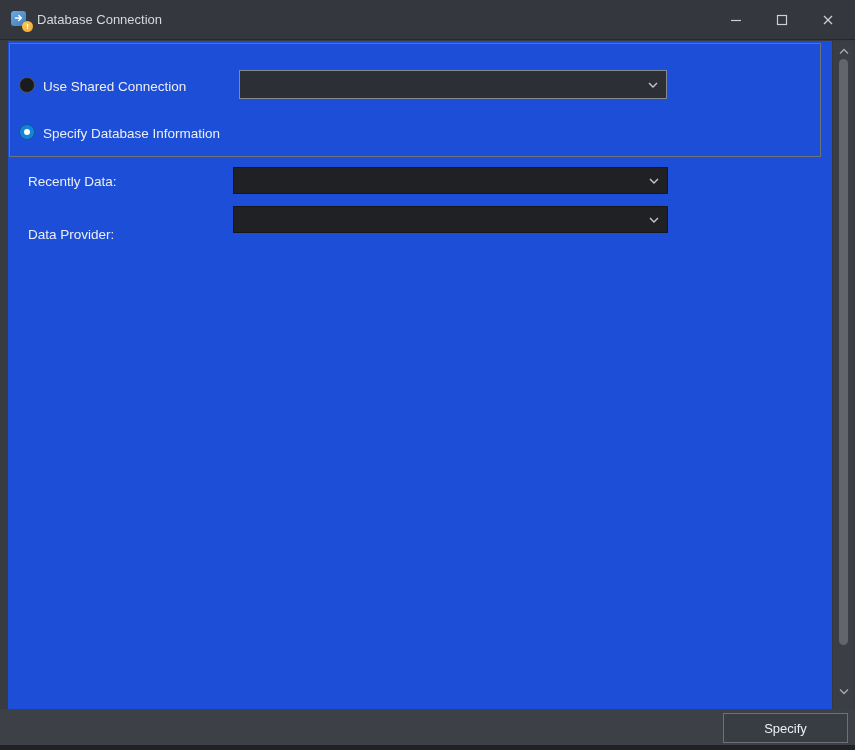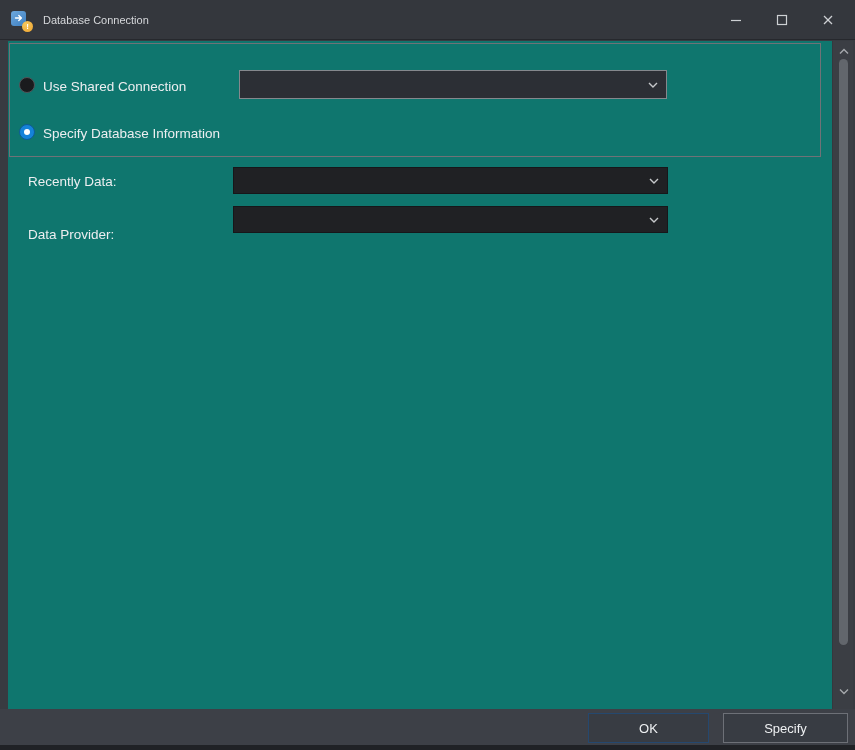--- a/index.html
+++ b/index.html
@@ -20,31 +20,31 @@
   .app-icon-square {
     position: absolute; left: 0; top: 1px; width: 15px; height: 15px; border-radius: 3px;
     background: linear-gradient(140deg, #6fa9de 0%, #3c7ec0 100%);
     display: flex; align-items: center; justify-content: center;
   }
   .app-icon-badge {
     position: absolute; right: -1px; bottom: -2px; width: 11px; height: 11px; border-radius: 50%;
     background: radial-gradient(circle at 35% 30%, #f7c75c, #eda42f);
     color: #fff; font-size: 8px; font-weight: bold; line-height: 11px; text-align: center;
   }
-  .title-text { margin-left: 11px; font-size: 11px; color: #d6d8db; white-space: nowrap; }
+  .title-text { margin-left: 5px; font-size: 13px; color: #d6d8db; white-space: nowrap; }
   .win-controls { position: absolute; right: 4px; top: 0; height: 40px; display: flex; }
   .win-btn {
     width: 46px; height: 40px; background: transparent; border: none; padding: 0;
     display: flex; align-items: center; justify-content: center; cursor: default;
   }
 
   
   .viewport {
     position: absolute; left: 8px; top: 41px; width: 824px; height: 668px;
-    background: #0f766e;
+    background: #1d4ed8;
   }
 
   .groupbox {
     position: absolute; left: 1px; top: 2px; width: 812px; height: 114px;
     border: 1px solid #6f7277; background: transparent;
   }
 
   .radio {
     position: absolute; width: 16px; height: 16px; border-radius: 50%;
     background: #1a1b1d; border: 1px solid #515459;
@@ -179,18 +179,17 @@
     </button>
     <div class="sb-thumb"></div>
     <button class="sb-btn sb-down">
       <svg width="12" height="7" viewBox="0 0 12 7">
         <polyline points="2,1.5 6,5.5 10,1.5" fill="none" stroke="#a6a9ad" stroke-width="1.4"></polyline>
       </svg>
     </button>
   </div>
 
   <div class="footer">
-    <button id="btn-ok" class="dlg-btn">OK</button>
     <button id="btn-cancel" class="dlg-btn">Specify</button>
   </div>
   <div class="bottom-strip"></div>
 
 </div>
 
 </body></html>

